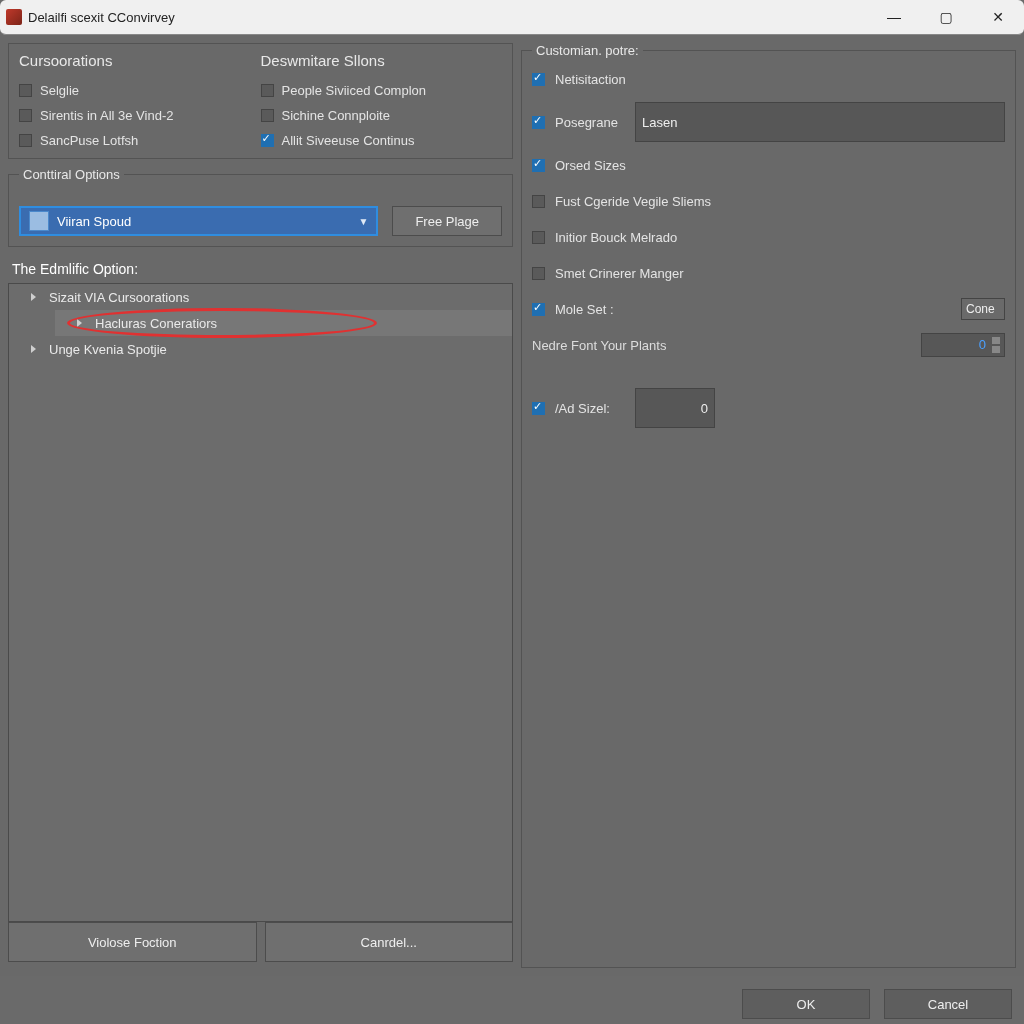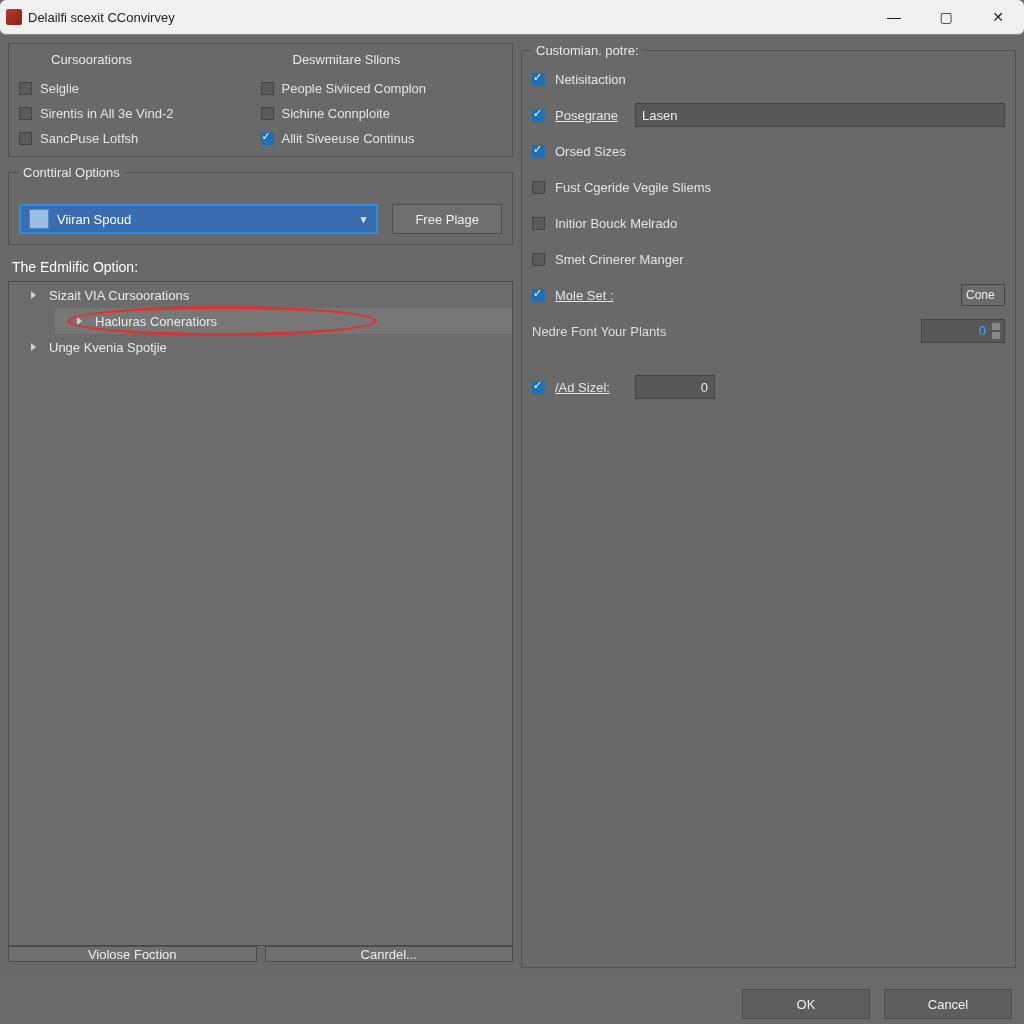--- a/index.html
+++ b/index.html
@@ -21,21 +21,21 @@
   .left-col { width: 505px; display:flex; flex-direction:column; gap:8px; }
   .right-col { flex:1; display:flex; flex-direction:column; gap:8px; }
 
   fieldset {
     border:1px solid #535353; padding:8px 10px 10px 10px; background:#696969;
   }
   legend { padding:0 4px; color:#e8e8e8; font-size:13px; }
 
   .top-checks { display:flex; }
   .check-col { flex:1; display:flex; flex-direction:column; gap:10px; }
-  .check-col .col-title { font-size:13px; color:#e8e8e8; margin-bottom:4px;margin-left:32px; }
+  .check-col .col-title { font-size:15px; color:#e8e8e8; margin-bottom:4px; }
   .chk { display:flex; align-items:center; gap:8px; }
   .chk input[type=checkbox] {
     width:13px; height:13px; appearance:none; background:#5a5a5a; border:1px solid #444;
     position:relative; cursor:pointer;
   }
   .chk input[type=checkbox]:checked { background:#1f6fb2; border-color:#1f6fb2; }
   .chk input[type=checkbox]:checked::after {
     content:"✓"; position:absolute; left:0; top:-3px; font-size:11px; color:#fff;
   }
   .chk label { color:#e4e4e4; cursor:pointer; }
@@ -68,27 +68,27 @@
     border-top:4px solid transparent; border-bottom:4px solid transparent;
   }
   .tree-item.selected { background:#777777; }
   .highlight-oval {
     position:absolute; left:12px; top:-2px; width:310px; height:30px;
     border:3px solid #e03131; border-radius:50%; pointer-events:none;
   }
 
   .bottom-chk { margin:10px 0 8px 8px; }
   .bottom-btn-row { display:flex; gap:8px; padding:0 0 6px 0; }
-  .bottom-btn-row .btn { flex:1; height:16px; }
+  .bottom-btn-row .btn { flex:1; height:40px; }
 
   .right-group { flex:1; }
   .row { display:flex; align-items:center; gap:10px; margin-bottom:10px; min-height:26px; }
-  .row .lbl { min-width:70px; color:#e4e4e4;text-decoration:underline; }
+  .row .lbl { min-width:70px; color:#e4e4e4; }
   .textinput {
-    flex:1; height:24px; background:#575757; border:1px solid #444; color:#eee;
+    flex:1; height:40px; background:#575757; border:1px solid #444; color:#eee;
     padding:0 6px; font-size:13px;
   }
   .textinput.small { width:80px; flex:none; text-align:right; }
   .spincell {
     width:84px; height:24px; background:#575757; border:1px solid #444; color:#4aa0ff;
     text-align:right; padding-right:18px; position:relative; line-height:22px;
   }
   .spincell::after {
     content:""; position:absolute; right:4px; top:3px; width:8px; height:16px;
     background: linear-gradient(#888,#888) 0 0/8px 7px no-repeat,

